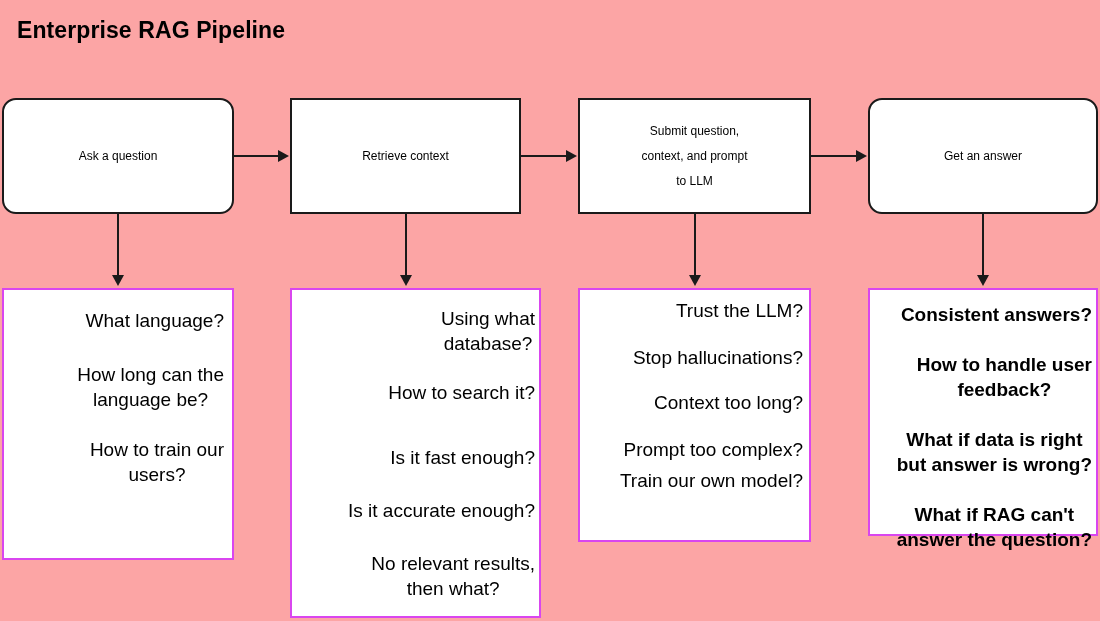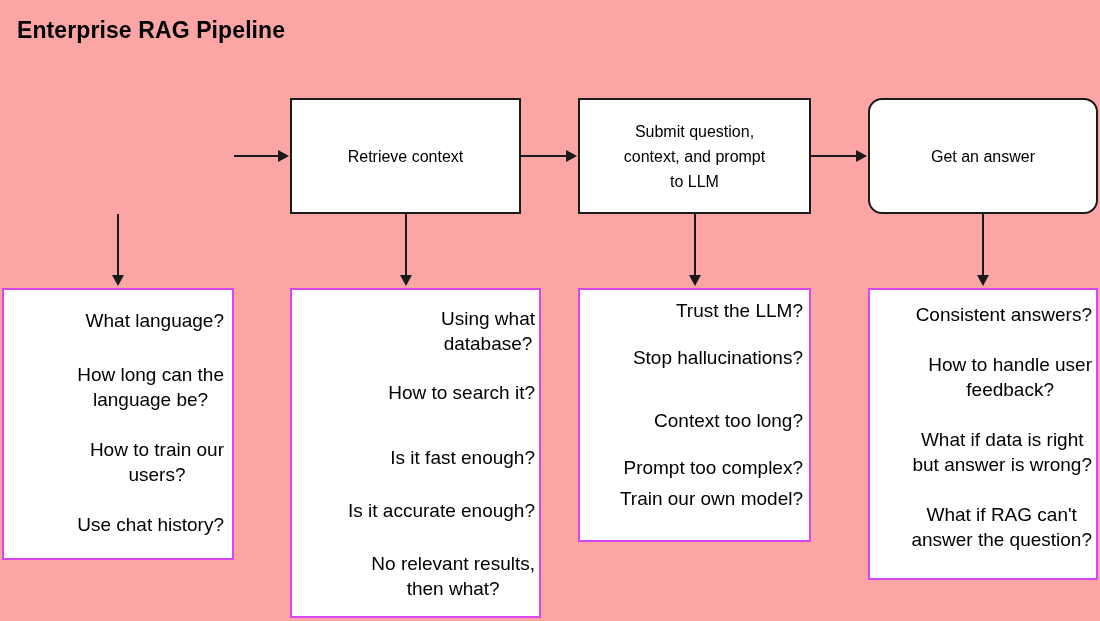--- a/index.html
+++ b/index.html
@@ -36,21 +36,21 @@
     background: #ffffff;
     display: flex;
     align-items: center;
     justify-content: center;
     text-align: center;
   }
   .node.rounded {
     border-radius: 14px;
   }
   .node-label {
-    font-size: 16px;
+    font-size: 12px;
     line-height: 25px;
     color: #000000;
     padding: 0 8px;
     white-space: pre-line;
   }
   .qbox {
     position: absolute;
     box-sizing: border-box;
     border: 2px solid #d946ef;
     background: #ffffff;
@@ -94,20 +94,23 @@
     border-top: 11px solid #1a1a1a;
   }
 </style>
 </head>
 <body>
 
 <div id="canvas">
 
   <div id="page-title">Enterprise RAG Pipeline</div>
 
+  <div class="node rounded" style="left:2px; top:98px; width:232px; height:116px;">
+    <span class="node-label">Ask a question</span>
+  </div>
 
   <div class="node" style="left:290px; top:98px; width:231px; height:116px;">
     <span class="node-label">Retrieve context</span>
   </div>
 
   <div class="node" style="left:578px; top:98px; width:233px; height:116px;">
     <span class="node-label">Submit question,
 context, and prompt
 to LLM</span>
   </div>
@@ -136,42 +139,41 @@
 
   <div class="arrow-v" style="left:982px; top:214px; height:63px;"></div>
   <div class="arrowhead-d" style="left:977px; top:275px;"></div>
 
   <div class="qbox" style="left:2px; top:288px; width:232px; height:272px; padding:18px 6px 0;">
     <div class="qitem" style="margin-bottom:29px;">What language?</div>
     <div class="qitem" style="margin-bottom:25px;">How long can the
 language be?</div>
     <div class="qitem" style="margin-bottom:25px;">How to train our
 users?</div>
-    <div class="qitem">Use chat history?</div>
   </div>
 
   <div class="qbox" style="left:290px; top:288px; width:251px; height:330px; padding:16px 2px 0;">
     <div class="qitem" style="margin-bottom:24px;">Using what
 database?</div>
     <div class="qitem" style="margin-bottom:40px;">How to search it?</div>
     <div class="qitem" style="margin-bottom:28px;">Is it fast enough?</div>
     <div class="qitem" style="margin-bottom:28px;">Is it accurate enough?</div>
     <div class="qitem">No relevant results,
 then what?</div>
   </div>
 
   <div class="qbox" style="left:578px; top:288px; width:233px; height:254px; padding:8px 4px 0;">
     <div class="qitem" style="margin-bottom:22px;">Trust the LLM?</div>
-    <div class="qitem" style="margin-bottom:38px;">Stop hallucinations?</div>
+    <div class="qitem" style="margin-bottom:20px;">Stop hallucinations?</div>
     <div class="qitem" style="margin-bottom:22px;">Context too long?</div>
     <div class="qitem" style="margin-bottom:6px;">Prompt too complex?</div>
     <div class="qitem">Train our own model?</div>
   </div>
 
-  <div class="qbox" style="left:868px; top:288px; width:230px; height:292px; padding:12px 2px 0;">
+  <div class="qbox" style="left:868px; top:288px; width:230px; height:248px; padding:12px 2px 0;font-weight:bold;">
     <div class="qitem" style="margin-bottom:25px;">Consistent answers?</div>
     <div class="qitem" style="margin-bottom:25px;">How to handle user
 feedback?</div>
     <div class="qitem" style="margin-bottom:25px;">What if data is right
 but answer is wrong?</div>
     <div class="qitem">What if RAG can't
 answer the question?</div>
   </div>
 
 </div>

